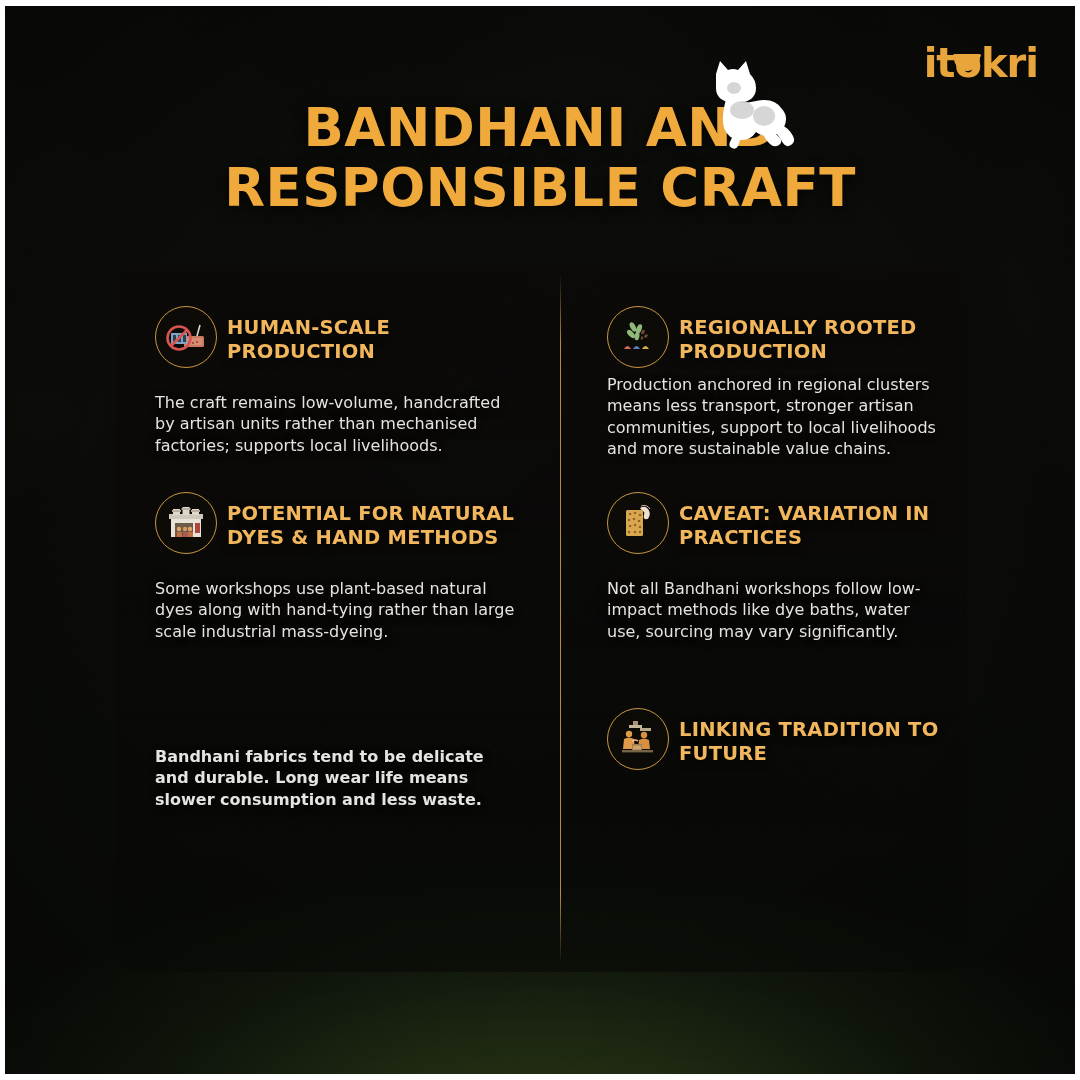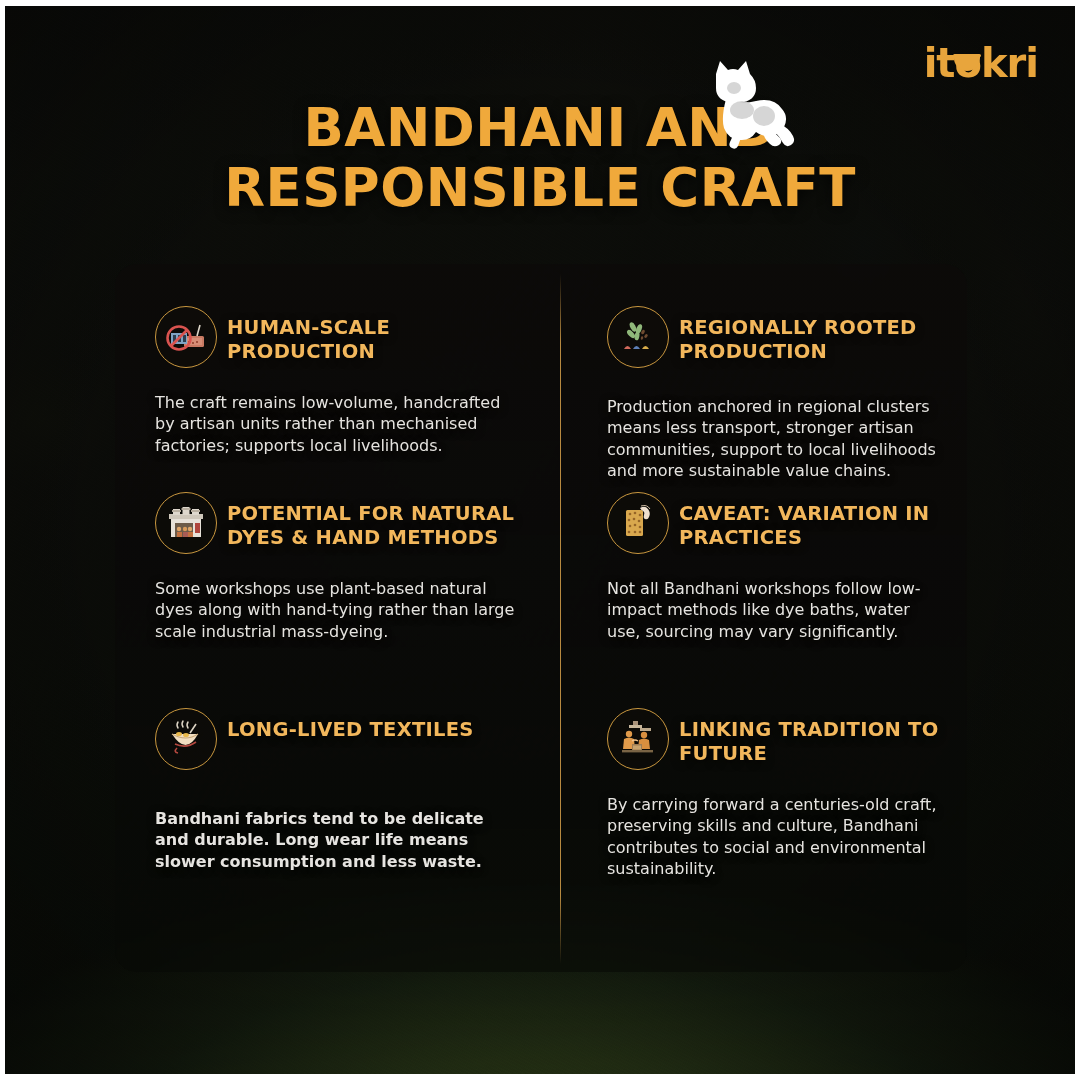--- a/index.html
+++ b/index.html
@@ -181,21 +181,21 @@
     max-width:392px;
     text-shadow:0 2px 8px rgba(0,0,0,0.85);
     font-family:"DejaVu Sans", sans-serif;
   }
   .cell.right .cell-body { max-width:404px; }
 
   
   .cell.r1 { padding-top:42px; }
   .cell.r2 { padding-top:28px; }
   .cell.r3 { padding-top:36px; }
-  .cell.r1.right .cell-body { margin-top:28px; }
+  .cell.r1.right .cell-body { margin-top:6px; }
   .cell.r3.left .cell-body { margin-top:38px;font-weight:bold; }
   .cell.r3.right .cell-body { margin-top:24px; }
 </style>
 </head>
 <body>
 
 <div id="poster">
 
   <div class="bg-photo"></div>
   <div class="bg-grain"></div>
@@ -329,39 +329,20 @@
               <path d="M23 6 q5 -3 8 1 q3 4 1 8 q-1 3 -4 2 q-2 -1 -1 -4 q1 -3 -1 -4 q-2 -1 -3 -3 z" fill="#EFE0CE"></path>
               <path d="M24 4 q6 -2 9 3" stroke="#C9B79E" stroke-width="1" fill="none"></path>
             </svg>
           </div>
           <div class="cell-title">CAVEAT: VARIATION IN PRACTICES</div>
         </div>
         <div class="cell-body">Not all Bandhani workshops follow low-impact methods like dye baths, water use, sourcing may vary significantly.</div>
       </div>
 
       <div class="cell left r3">
-        <div class="cell-head">
-          <div class="icon-circle">
-            <svg width="44" height="44" viewBox="0 0 44 44">
-              <g stroke="#DCD3C4" stroke-width="1.5" fill="none" stroke-linecap="round">
-                <path d="M14 11 q-2 -3 0 -6"></path>
-                <path d="M19 10 q-2 -3 0 -6"></path>
-                <path d="M24 11 q-2 -3 0 -6"></path>
-              </g>
-              <path d="M8 17 q14 22 26 0 z" fill="#F2DEC1"></path>
-              <path d="M8 17 q14 8 26 0" stroke="#C9A878" stroke-width="1.2" fill="none"></path>
-              <ellipse cx="15" cy="17" rx="3" ry="2" fill="#E8B84B"></ellipse>
-              <ellipse cx="22" cy="18" rx="3" ry="2" fill="#E8B84B"></ellipse>
-              <path d="M26 16 l6 -9" stroke="#DCD3C4" stroke-width="1.6" fill="none"></path>
-              <path d="M11 27 q11 5 21 -2" stroke="#B5483F" stroke-width="1.6" fill="none"></path>
-              <path d="M13 31 q-4 4 1 5" stroke="#B5483F" stroke-width="1.6" fill="none"></path>
-            </svg>
-          </div>
-          <div class="cell-title">LONG-LIVED TEXTILES</div>
-        </div>
         <div class="cell-body">Bandhani fabrics tend to be delicate and durable. Long wear life means slower consumption and less waste.</div>
       </div>
 
       <div class="cell right r3">
         <div class="cell-head">
           <div class="icon-circle">
             <svg width="44" height="44" viewBox="0 0 44 44">
               <rect x="13" y="8" width="13" height="3" fill="#C8B79C"></rect>
               <rect x="17" y="4" width="5" height="4" fill="#A9927A"></rect>
               <rect x="24" y="11" width="11" height="3" fill="#BCA98C"></rect>
@@ -374,20 +355,19 @@
                 <path d="M23 23 q5 -3 10 0 l1 9 h-12 z"></path>
               </g>
               <rect x="16" y="27" width="10" height="7" fill="#9E7C52"></rect>
               <rect x="17" y="28.5" width="8" height="4" fill="#C9A46E"></rect>
               <rect x="6" y="33" width="31" height="2.4" fill="#7A6445"></rect>
               <path d="M16 24 q3 -2 6 0" stroke="#F0C38A" stroke-width="1.4" fill="none"></path>
             </svg>
           </div>
           <div class="cell-title">LINKING TRADITION TO FUTURE</div>
         </div>
-        <div class="cell-body">By carrying forward a centuries-old craft, preserving skills and culture, Bandhani contributes to social and environmental sustainability.</div>
       </div>
 
     </div>
   </div>
 
   <div class="page-edge"></div>
 </div>
 
 </body></html>

